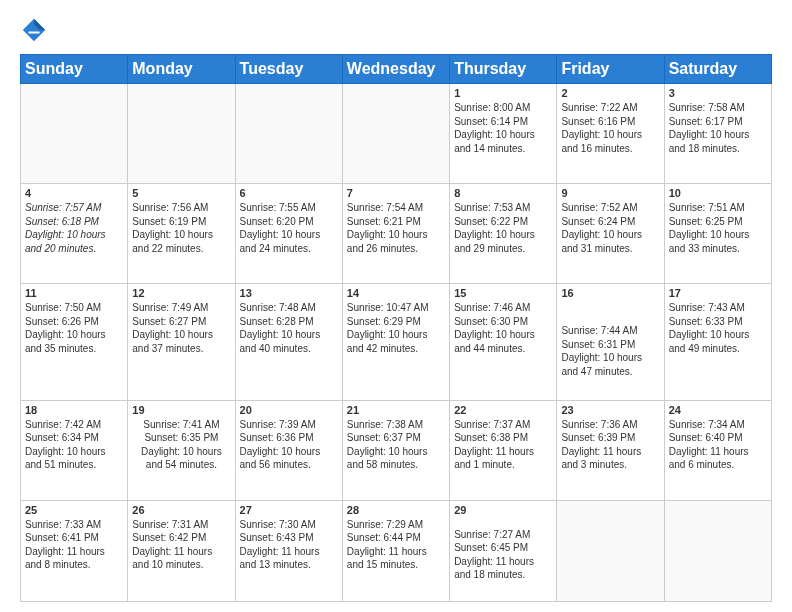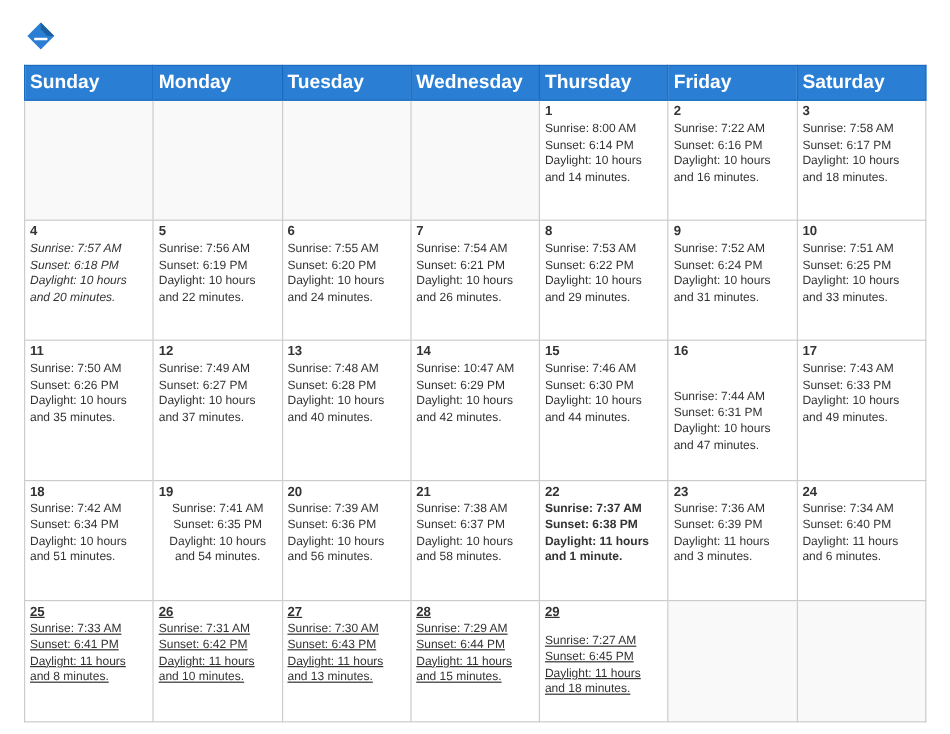--- a/index.html
+++ b/index.html
@@ -94,21 +94,20 @@
       margin-bottom: 2px;
       color: #333;
     }
     .day-info {
       font-size: 10px;
       line-height: 1.35;
       color: #333;
     }
     tr:last-child td {
       height: 78px;
-      text-decoration: underline;
     }
   </style>
 </head>
 <body>
 
 <div class="page">
   <div class="header">
     <div class="logo">
       <svg class="logo-icon" viewBox="0 0 40 40">
         <polygon points="20,4 36,20 20,36 4,20" fill="#2a7fd4"></polygon>
@@ -292,21 +291,21 @@
           </td>
           <td>
             <div class="day-num">21</div>
             <div class="day-info" style="white-space: pre-line;">Sunrise: 7:38 AM
 Sunset: 6:37 PM
 Daylight: 10 hours
 and 58 minutes.</div>
           </td>
           <td>
             <div class="day-num">22</div>
-            <div class="day-info" style="white-space: pre-line; font-weight: bold;">Sunrise: 7:37 AM
+            <div class="day-info" style="white-space: pre-line;">Sunrise: 7:37 AM
 Sunset: 6:38 PM
 Daylight: 11 hours
 and 1 minute.</div>
           </td>
           <td>
             <div class="day-num">23</div>
             <div class="day-info" style="white-space: pre-line;">Sunrise: 7:36 AM
 Sunset: 6:39 PM
 Daylight: 11 hours
 and 3 minutes.</div>

